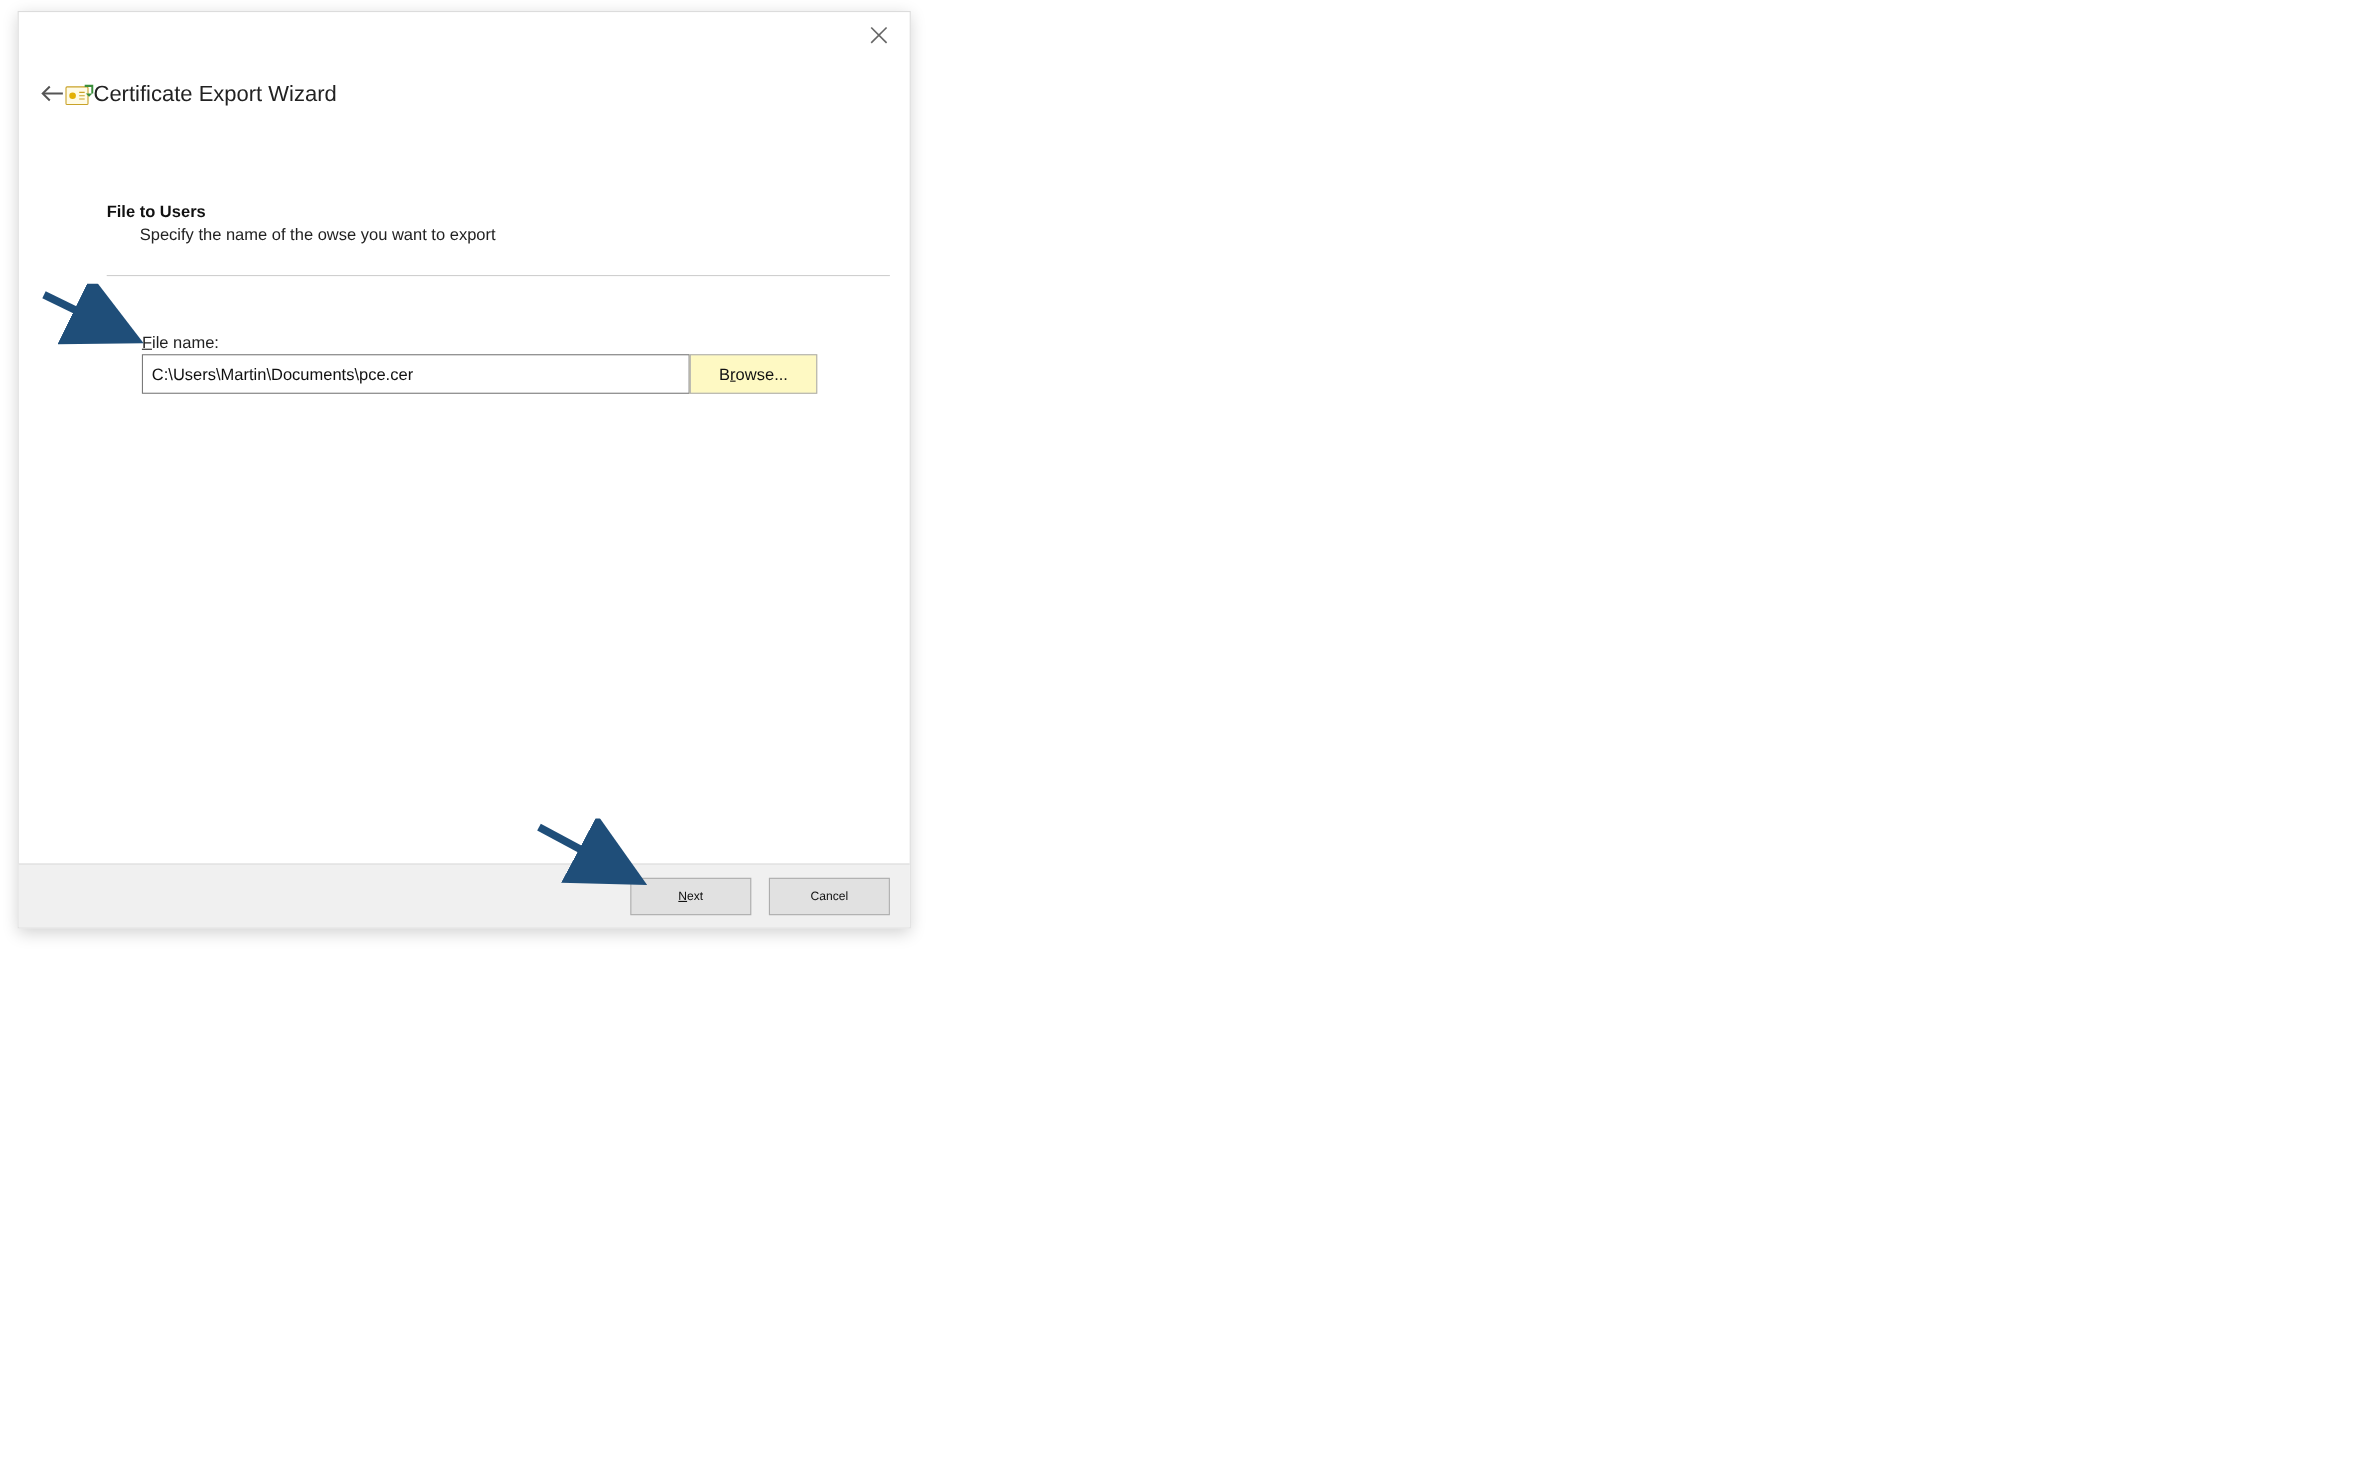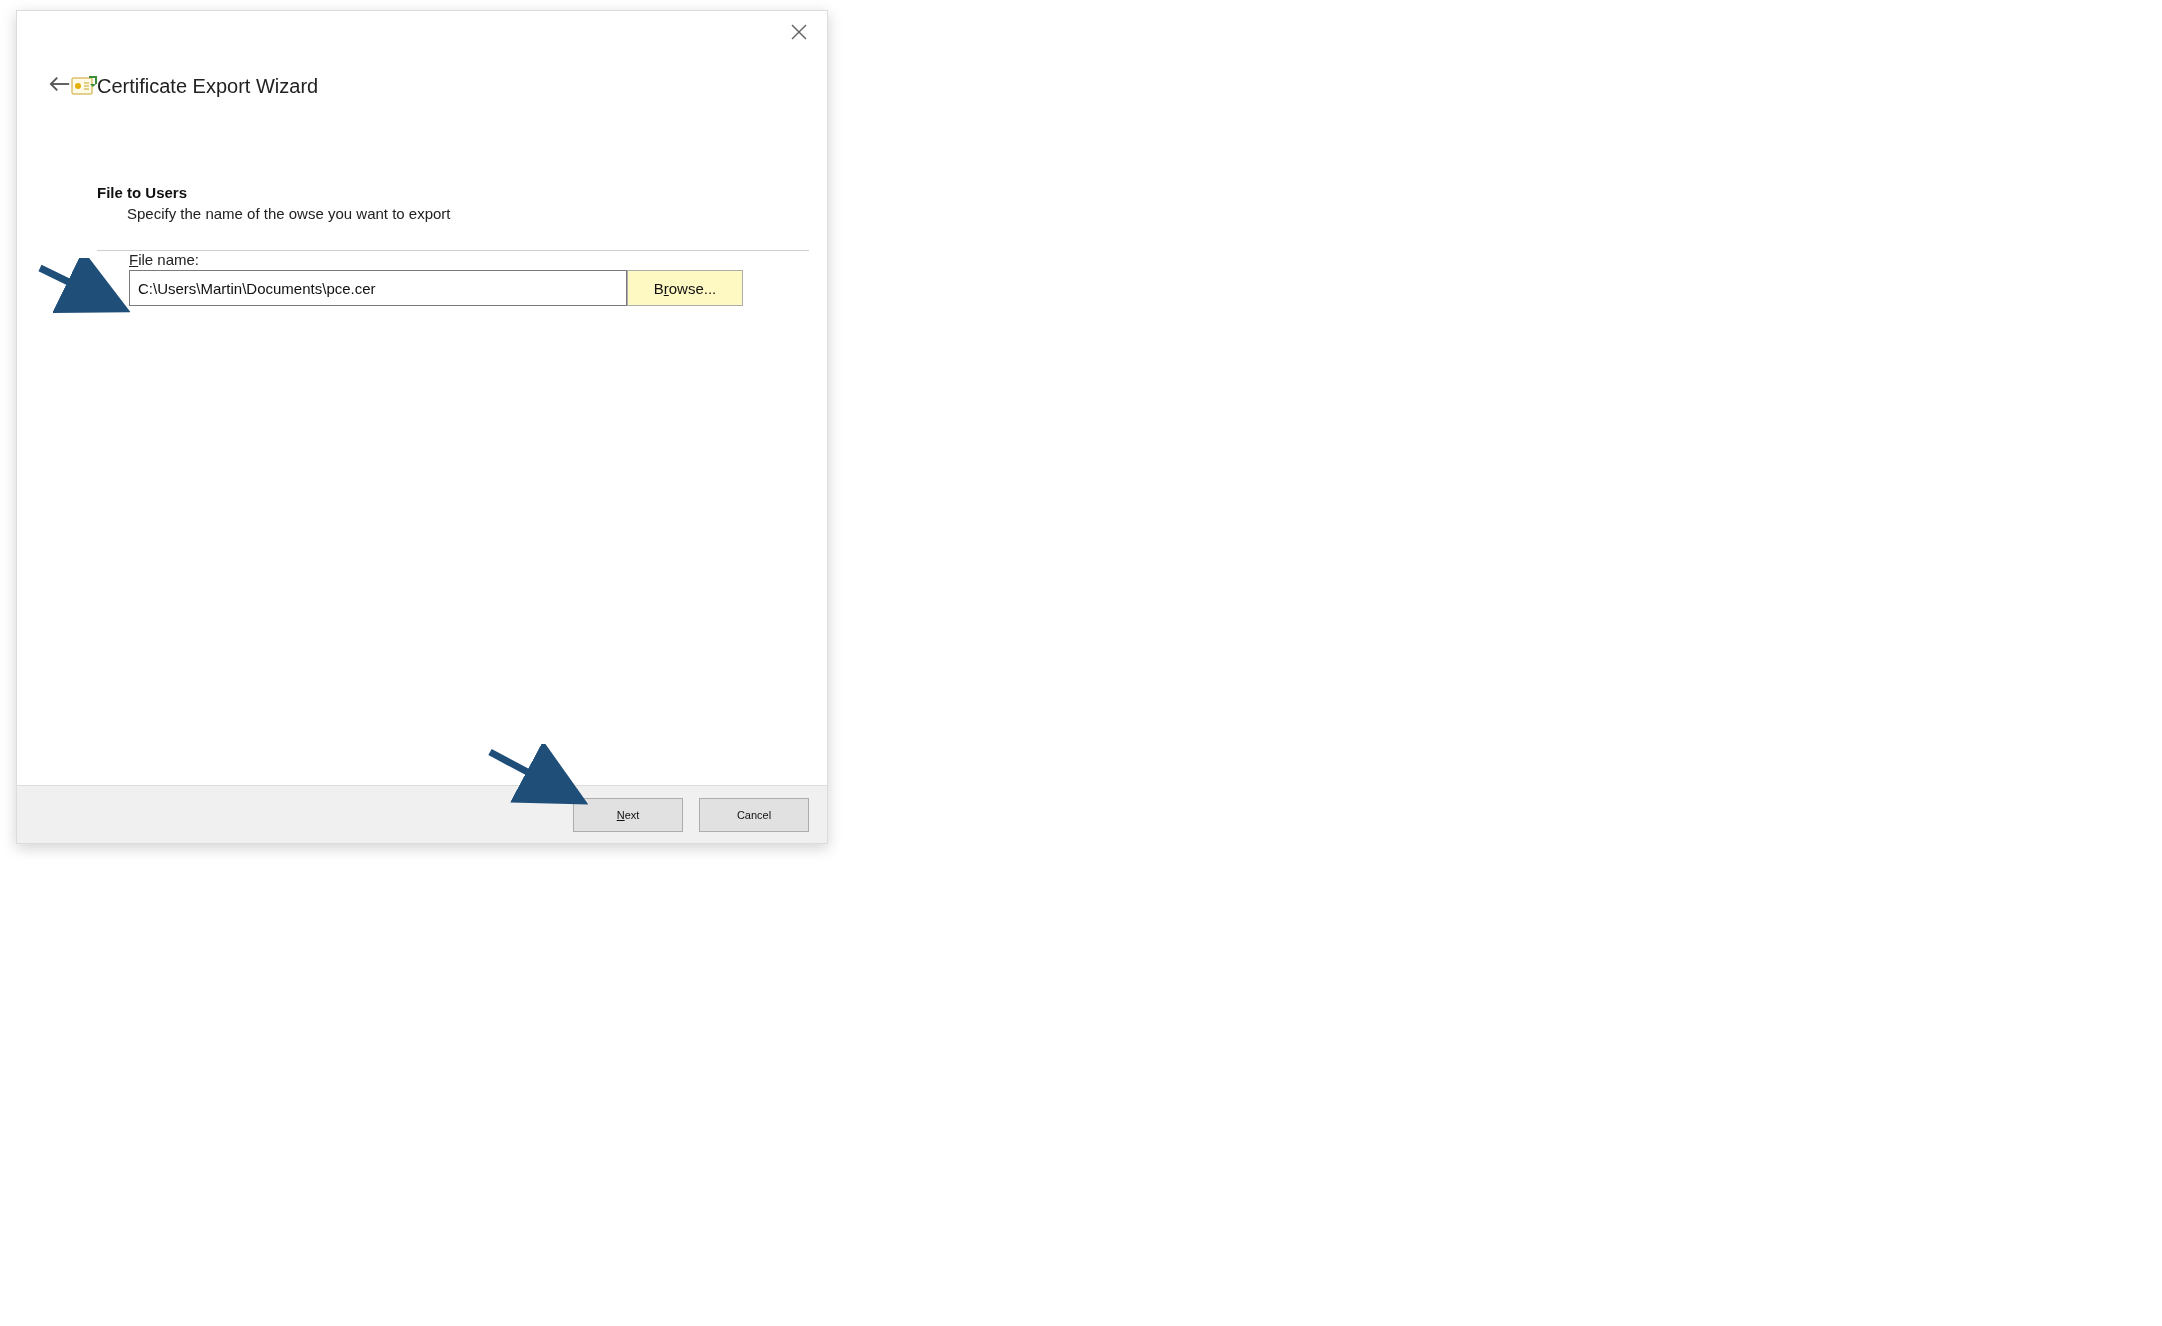--- a/index.html
+++ b/index.html
@@ -32,22 +32,22 @@
       height: 30px;
       display: flex;
       align-items: center;
       justify-content: center;
       color: #666;
       cursor: pointer;
     }
     .close-btn svg { width: 16px; height: 16px; }
     .header-row {
       display: flex;
-      align-items: flex-start;
-      padding: 20px 20px 0 32px;
+      align-items: flex-end;
+      padding: 20px 20px 0 20px;
     }
     .back-arrow {
       color: #555;
       width: 22px;
       height: 22px;
       display: flex;
       align-items: center;
       justify-content: center;
     }
     .back-arrow svg { width: 22px; height: 22px; }
@@ -76,20 +76,21 @@
       margin-top: 4px;
       margin-left: 30px;
     }
     .divider {
       margin-top: 28px;
       border: none;
       border-top: 1px solid #cfcfcf;
       width: 712px;
     }
     .field-block {
+      margin-top: 52px;
       margin-left: 32px;
     }
     .field-label {
       font-size: 15px;
       color: #222;
     }
     .field-label .ul { text-decoration: underline; }
     .field-row {
       display: flex;
       align-items: center;

